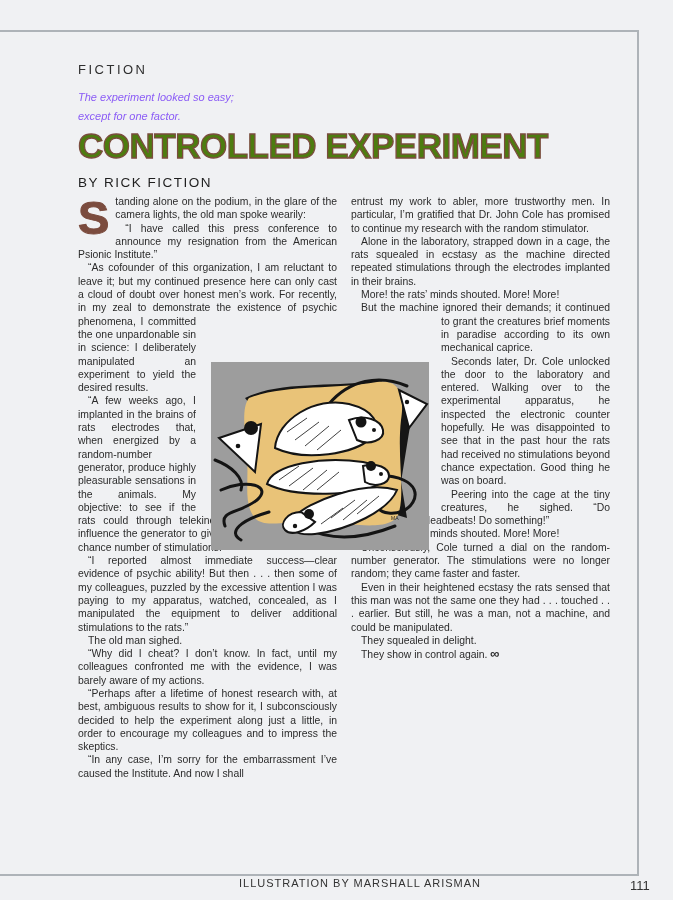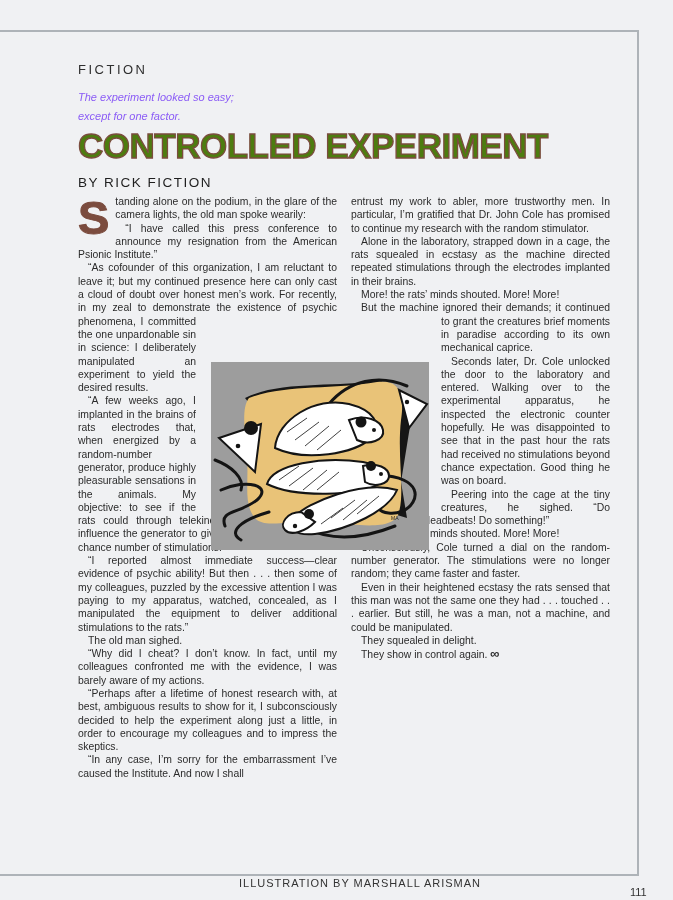--- a/index.html
+++ b/index.html
@@ -26,21 +26,21 @@
   .dropcap{float:left;font-size:47px;line-height:37px;font-weight:bold;color:#7b4c3e;
            margin:4px 6px 0 0;-webkit-text-stroke:1px #7b4c3e;}
   .cutout-right{float:right;width:133px;height:192px;margin:0 0 3px 8px;}
   .cutout-left{float:left;width:82px;height:190px;margin:0 8px 3px 0;}
   .end-mark{font-weight:bold;font-size:13px;letter-spacing:-1px;}
   
   .illustration{position:absolute;left:211px;top:362px;width:218px;height:188px;z-index:3;}
   
   .credit{position:absolute;left:94px;top:841px;width:532px;text-align:center;
           font-size:11px;letter-spacing:1px;color:#333;margin-top:36px;}
-  .pageno{position:absolute;left:630px;top:878px;font-size:11px;color:#333;margin-top:8px;}
+  .pageno{position:absolute;left:630px;top:878px;font-size:13px;color:#333;}
 </style>
 </head>
 <body>
 
 <div class="page">
 
   <div class="frame frame-top"></div>
   <div class="frame frame-right"></div>
   <div class="frame frame-bottom"></div>
 

